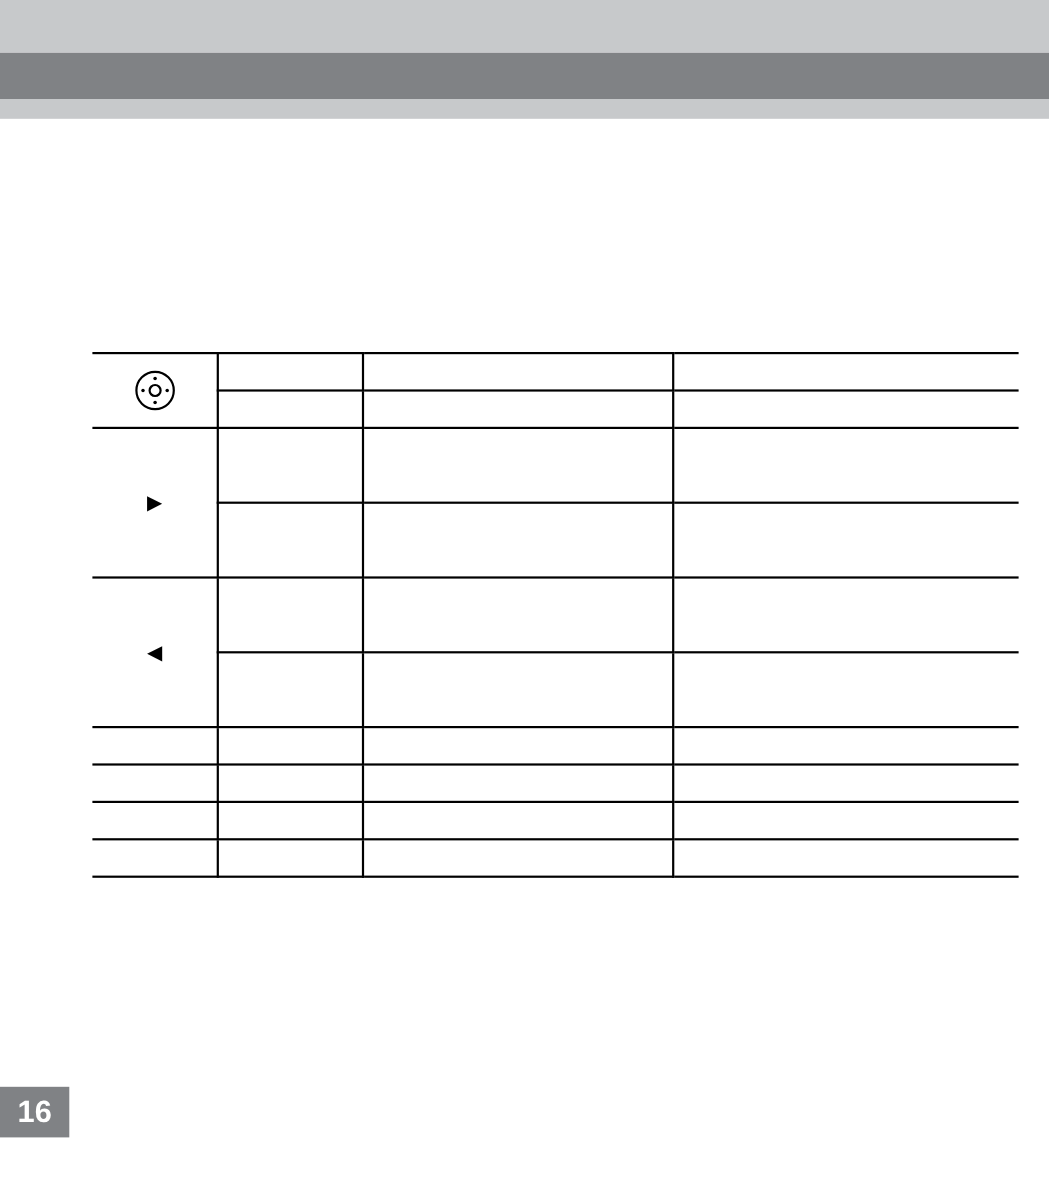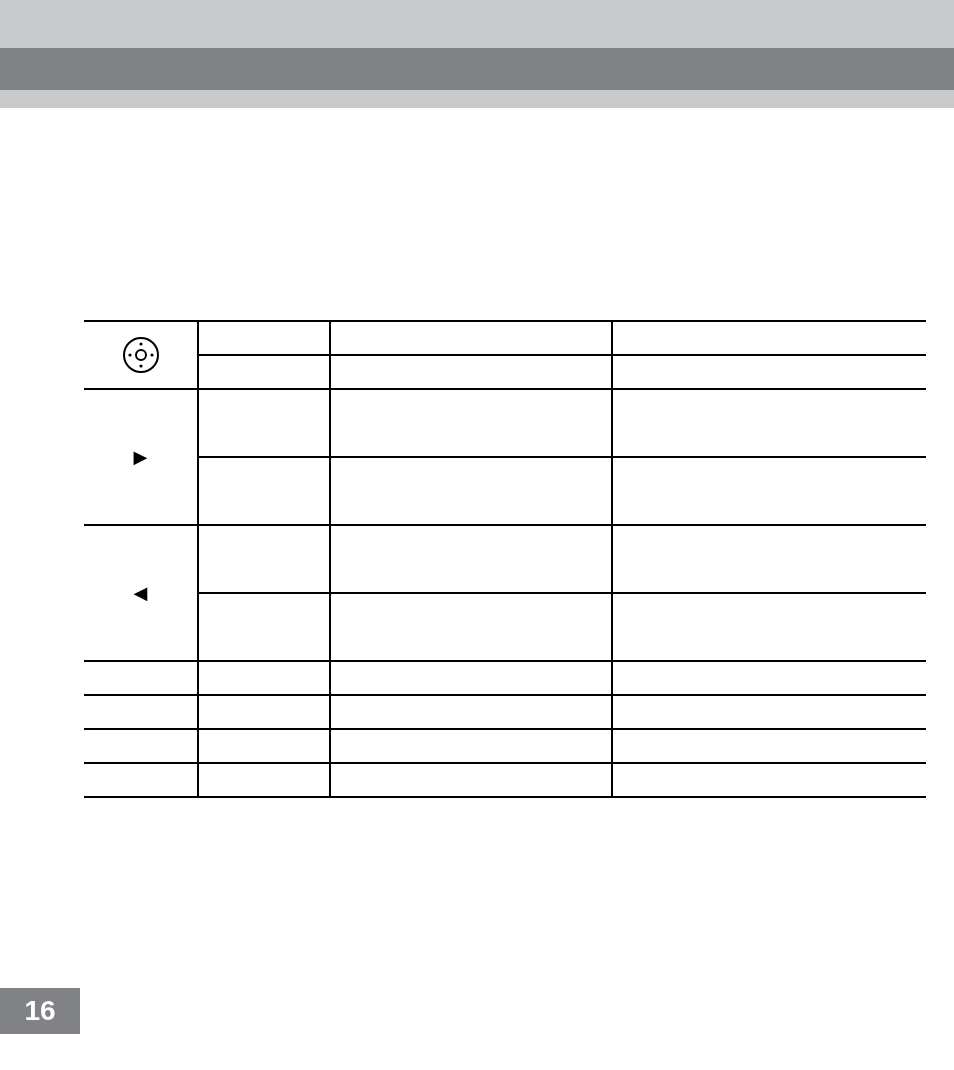--- a/index.html
+++ b/index.html
@@ -59,21 +59,21 @@
     text-align: center;
   }
 
   td.no-left   { border-left: none; }
   td.no-right  { border-right: none; }
 
   .page-num-tab {
     position: absolute;
     left: 0;
     bottom: 36px;
-    width: 80px;
+    width: 63px;
     height: 46px;
     background: #808285;
     color: #ffffff;
     font-size: 28px;
     font-weight: bold;
     display: flex;
     align-items: center;
     justify-content: center;
     font-family: Arial, Helvetica, sans-serif;
   }

